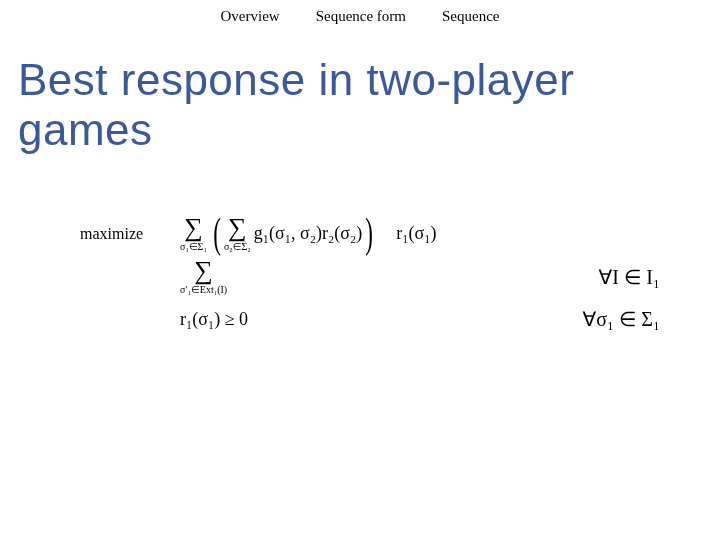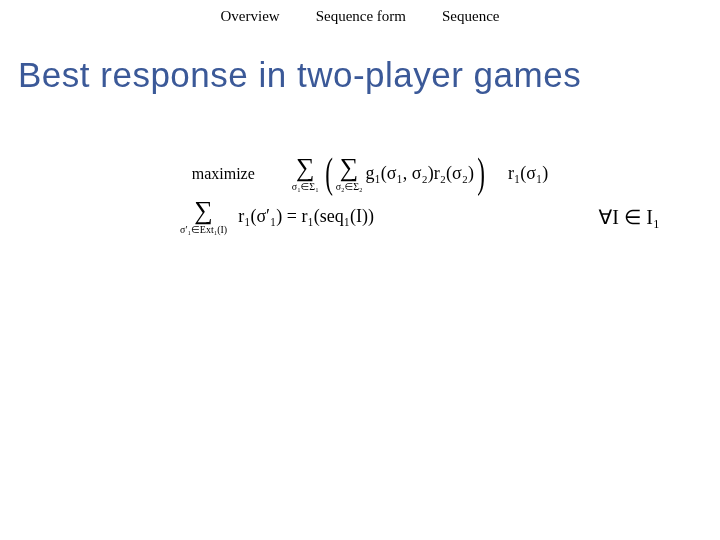--- a/index.html
+++ b/index.html
@@ -23,36 +23,35 @@
   }
   .nav-item {
     color: #000;
   }
   .nav-item.active {
     font-weight: bold;
   }
   .title {
     font-family: Verdana, "Segoe UI", Tahoma, sans-serif;
     color: #3b5998;
-    font-size: 35px;
+    font-size: 44px;
     font-weight: 400;
     padding: 30px 18px 0 18px;
     letter-spacing: 0.5px;
   }
   .body-area {
     padding: 60px 60px 0 80px;
     font-family: "Cambria Math", Georgia, serif;
     font-size: 18px;
     color: #000;
   }
   .opt-row {
     display: flex;
     align-items: center;
     margin-bottom: 6px;
-    justify-content: center;
   }
   .lbl {
     width: 100px;
     font-family: Georgia, serif;
     font-size: 16px;
     flex-shrink: 0;
   }
   .expr {
     font-family: "Cambria Math", "Times New Roman", serif;
   }
@@ -122,18 +121,22 @@
     </span>
   </div>
 
 
   <div class="opt-row" style="margin-top:4px">
     <span class="lbl"></span>
     <span class="sigma-block">
       <span class="sigma-big">∑</span>
       <span class="sigma-sub">σ′₁∈Ext₁(I)</span>
     </span>
-    <span class="expr" style="margin-left:8px">r₁(σ′₁) = r₁(seq₁(I))</span>
     <span class="right-cond">∀I ∈ I₁</span>
   </div>
 
+  <div class="opt-row" style="margin-top:12px">
+    <span class="lbl"></span>
+    <span class="expr">r₁(σ₁) ≥ 0</span>
+    <span class="right-cond">∀σ₁ ∈ Σ₁</span>
+  </div>
 
 </div>
 
 </body></html>

